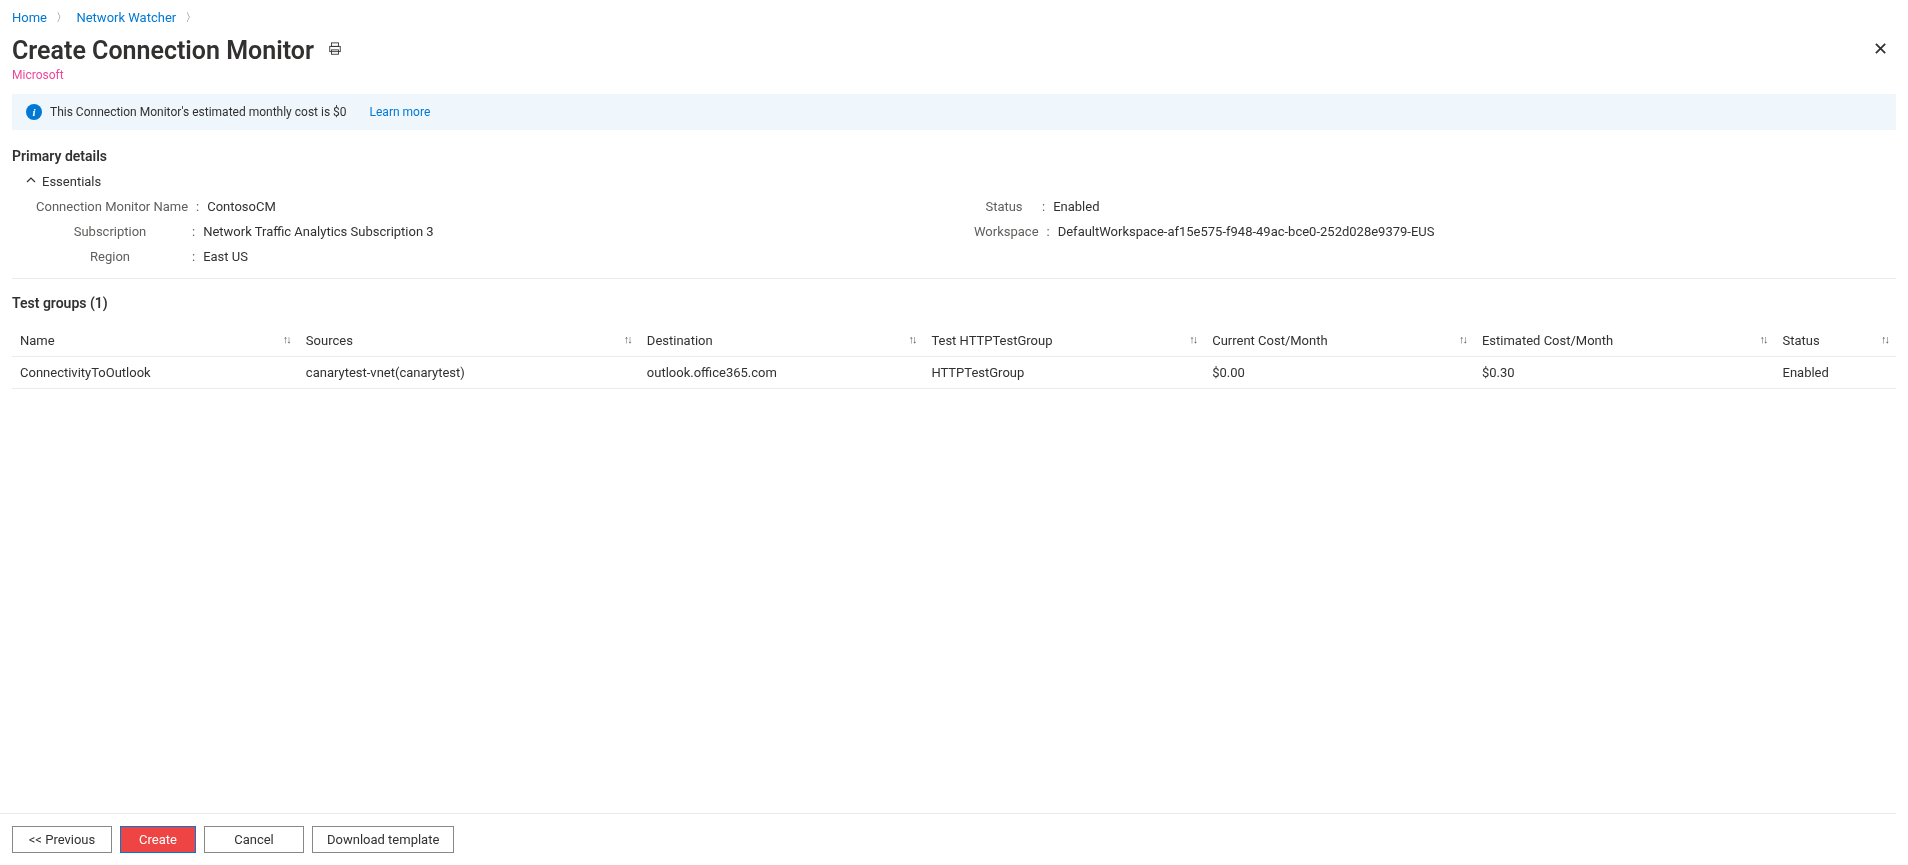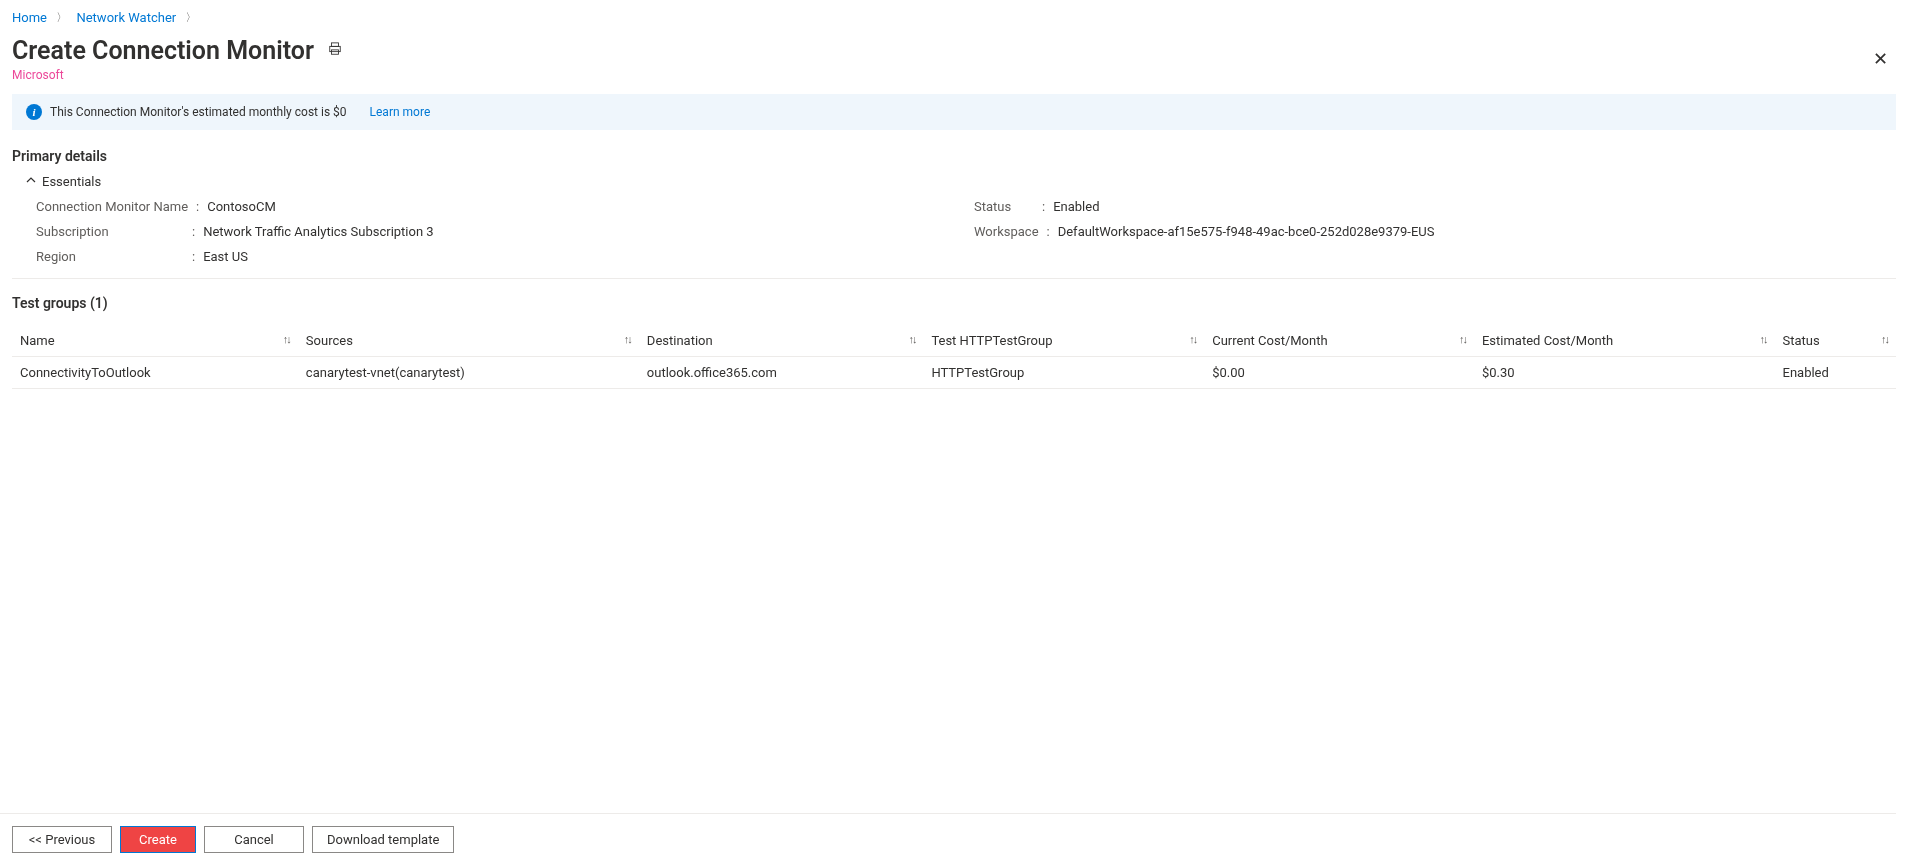--- a/index.html
+++ b/index.html
@@ -11,21 +11,21 @@
     background: #fff;
   }
   .page { padding: 8px 12px 0 12px; }
 
   
   .breadcrumb { padding: 2px 0 10px 0; font-size: 13px; }
   .breadcrumb a { color: #0078d4; text-decoration: none; }
   .breadcrumb .chev { color: #605e5c; margin: 0 6px; font-size: 11px; position: relative; top: -1px;}
   
   
-  .header-row { display: flex; align-items: center; justify-content: space-between; }
+  .header-row { display: flex; align-items: flex-start; justify-content: space-between; }
   .title { font-size: 25px; font-weight: 600; line-height: 1.2; display: flex; align-items: center; gap: 14px;}
   .subtitle { font-size: 12px; color: #ec4899; margin-top: 2px; }
   .print-icon { font-size: 14px; cursor: pointer; color: #323130;}
   .close-btn { font-size: 18px; cursor: pointer; padding: 4px 8px; color: #323130; line-height: 1;}
   
   
   .tabs { display: flex; gap: 24px; margin-top: 20px; border-bottom: 0; padding-left: 12px;}
   .tab { padding: 6px 0 8px 0; cursor: pointer; font-size: 14px; color: #323130; }
   .tab.active { border-bottom: 2px solid #0078d4; font-weight: 400; }
 
@@ -56,21 +56,21 @@
   .essentials-grid {
     display: grid;
     grid-template-columns: 1fr 1fr;
     column-gap: 40px;
     row-gap: 10px;
     margin-top: 10px;
     padding: 0 24px 14px 24px;
     border-bottom: 1px solid #edebe9;
   }
   .kv { display: flex; gap: 8px; font-size: 13px; }
-  .kv .k { color: #605e5c; min-width: 148px; }
+  .kv .k { color: #605e5c; min-width: 148px; text-align: center; }
   .kv .sep { color: #605e5c; }
   .kv .v { color: #323130; }
 
   .col-left .kv .k{ min-width: 148px;}
   .col-right .kv .k{ min-width: 60px;}
 
   .col-left, .col-right { display:flex; flex-direction:column; gap:10px;}
 
   
   .table-wrap { margin-top: 14px; }

